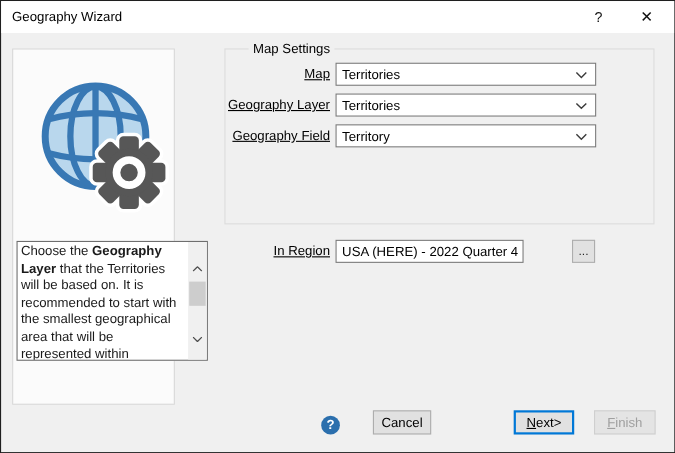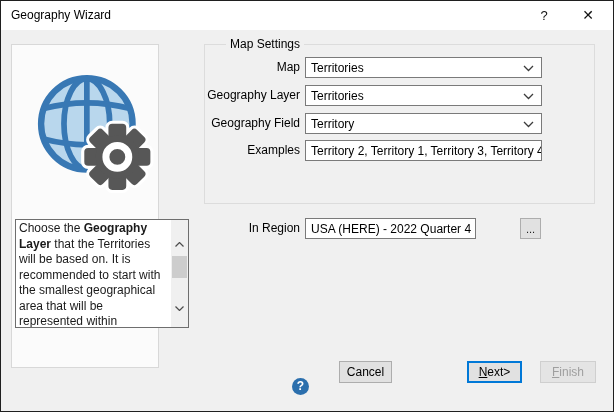--- a/index.html
+++ b/index.html
@@ -25,30 +25,30 @@
   .help-text b { font-weight:bold; }
   .scrollbar { position:absolute; top:0; right:0; bottom:0; width:17px; background:#f0f0f0; }
   .sb-btn { position:absolute; left:0; width:17px; height:17px; display:flex; align-items:center; justify-content:center; }
   .sb-up { top:16px; }
   .sb-down { bottom:10px; }
   .sb-thumb { position:absolute; left:1px; right:1px; top:36px; height:22px; background:#cdcdcd; }
   
   .groupbox { position:absolute; left:203px; top:43px; width:391px; height:160px; border:1px solid #dcdcdc; }
   .group-legend { position:absolute; left:21px; top:-8px; background:#f0f0f0; padding:0 4px; font-size:12px; }
   .field-row { position:absolute; left:0; right:0; height:21px; }
-  .row-label { position:absolute; left:0; width:95px; text-align:right; line-height:21px; font-size:12px; }
+  .row-label { position:absolute; left:0; width:95px; text-align:right; line-height:21px; font-size:12px;text-decoration:underline; }
   .control { position:absolute; left:100px; height:21px; background:#ffffff; border:1px solid #7a7a7a; display:flex; align-items:center; padding-left:5px; overflow:hidden; white-space:nowrap; }
   .combo { width:237px; }
   .textfield { width:237px; }
   .region-field { width:171px; }
   .combo .chev { position:absolute; right:7px; top:7px; }
   .browse-btn { position:absolute; left:315px; top:0; width:21px; height:21px; background:#e1e1e1; border:1px solid #adadad; font-size:11px; line-height:10px; text-align:center; padding:0; font-family:inherit; color:#222; }
   
   .help-circle { position:absolute; left:291px; top:377px; width:17px; height:17px; border-radius:50%; background:#2b6fad; color:#fff; font-size:12px; font-weight:bold; text-align:center; line-height:17px; }
-  .btn { position:absolute; top:360px; height:22px; background:#e1e1e1; border:1px solid #adadad; font-family:inherit; font-size:12px; color:#000; text-align:center; padding:0; }
+  .btn { position:absolute; top:372px; height:22px; background:#e1e1e1; border:1px solid #adadad; font-family:inherit; font-size:12px; color:#000; text-align:center; padding:0; }
   .btn-cancel { left:338px; width:53px; }
   .btn-back { left:411px; width:53px; }
   .btn-next { left:466px; width:55px; border:2px solid #0078d7; }
   .btn-finish { left:539px; width:56px; background:#e4e4e4; border-color:#cfcfcf; color:#9f9f9f; }
   .mn { text-decoration:underline; }
 </style>
 </head>
 <body>
 
 <div class="window">
@@ -132,26 +132,20 @@
     <div class="field-row" style="top:68px;">
       <div class="row-label">Geography Field</div>
       <div class="control combo">
         <span>Territory</span>
         <svg class="chev" width="11" height="7" viewBox="0 0 11 7">
             <polyline points="1,1 5.5,5.5 10,1" fill="none" stroke="#3c3c3c" stroke-width="1.3"></polyline>
           </svg>
       </div>
     </div>
 
-    <div class="field-row" style="top:95px;">
-      <div class="row-label">Examples</div>
-      <div class="control textfield">
-        <span>Territory 2, Territory 1, Territory 3, Territory 4</span>
-      </div>
-    </div>
 
     <div class="field-row" style="top:129px;margin-top:44px;">
       <div class="row-label">In Region</div>
       <div class="control region-field">
         <span>USA (HERE) - 2022 Quarter 4</span>
       </div>
       <button class="browse-btn">...</button>
     </div>
   </div>
 

